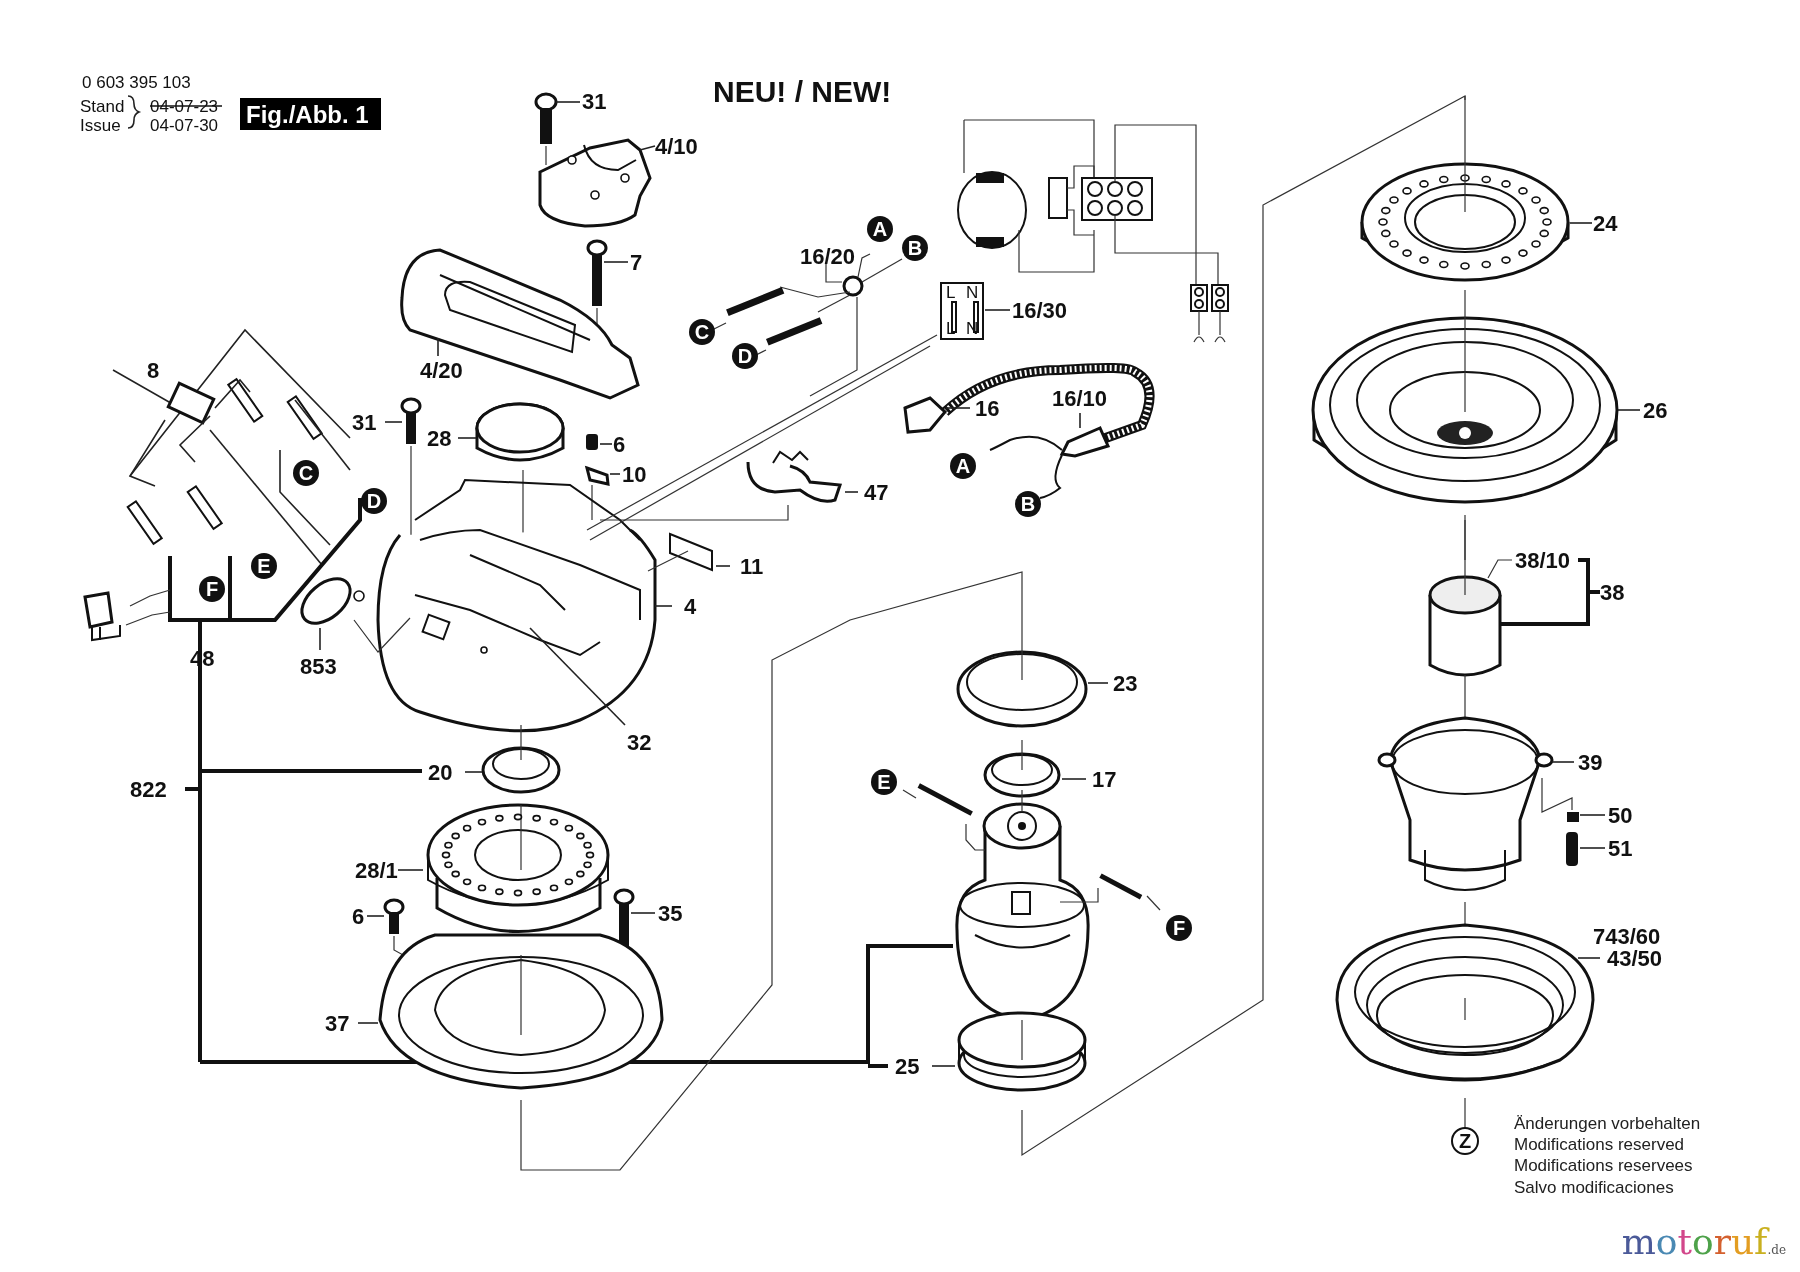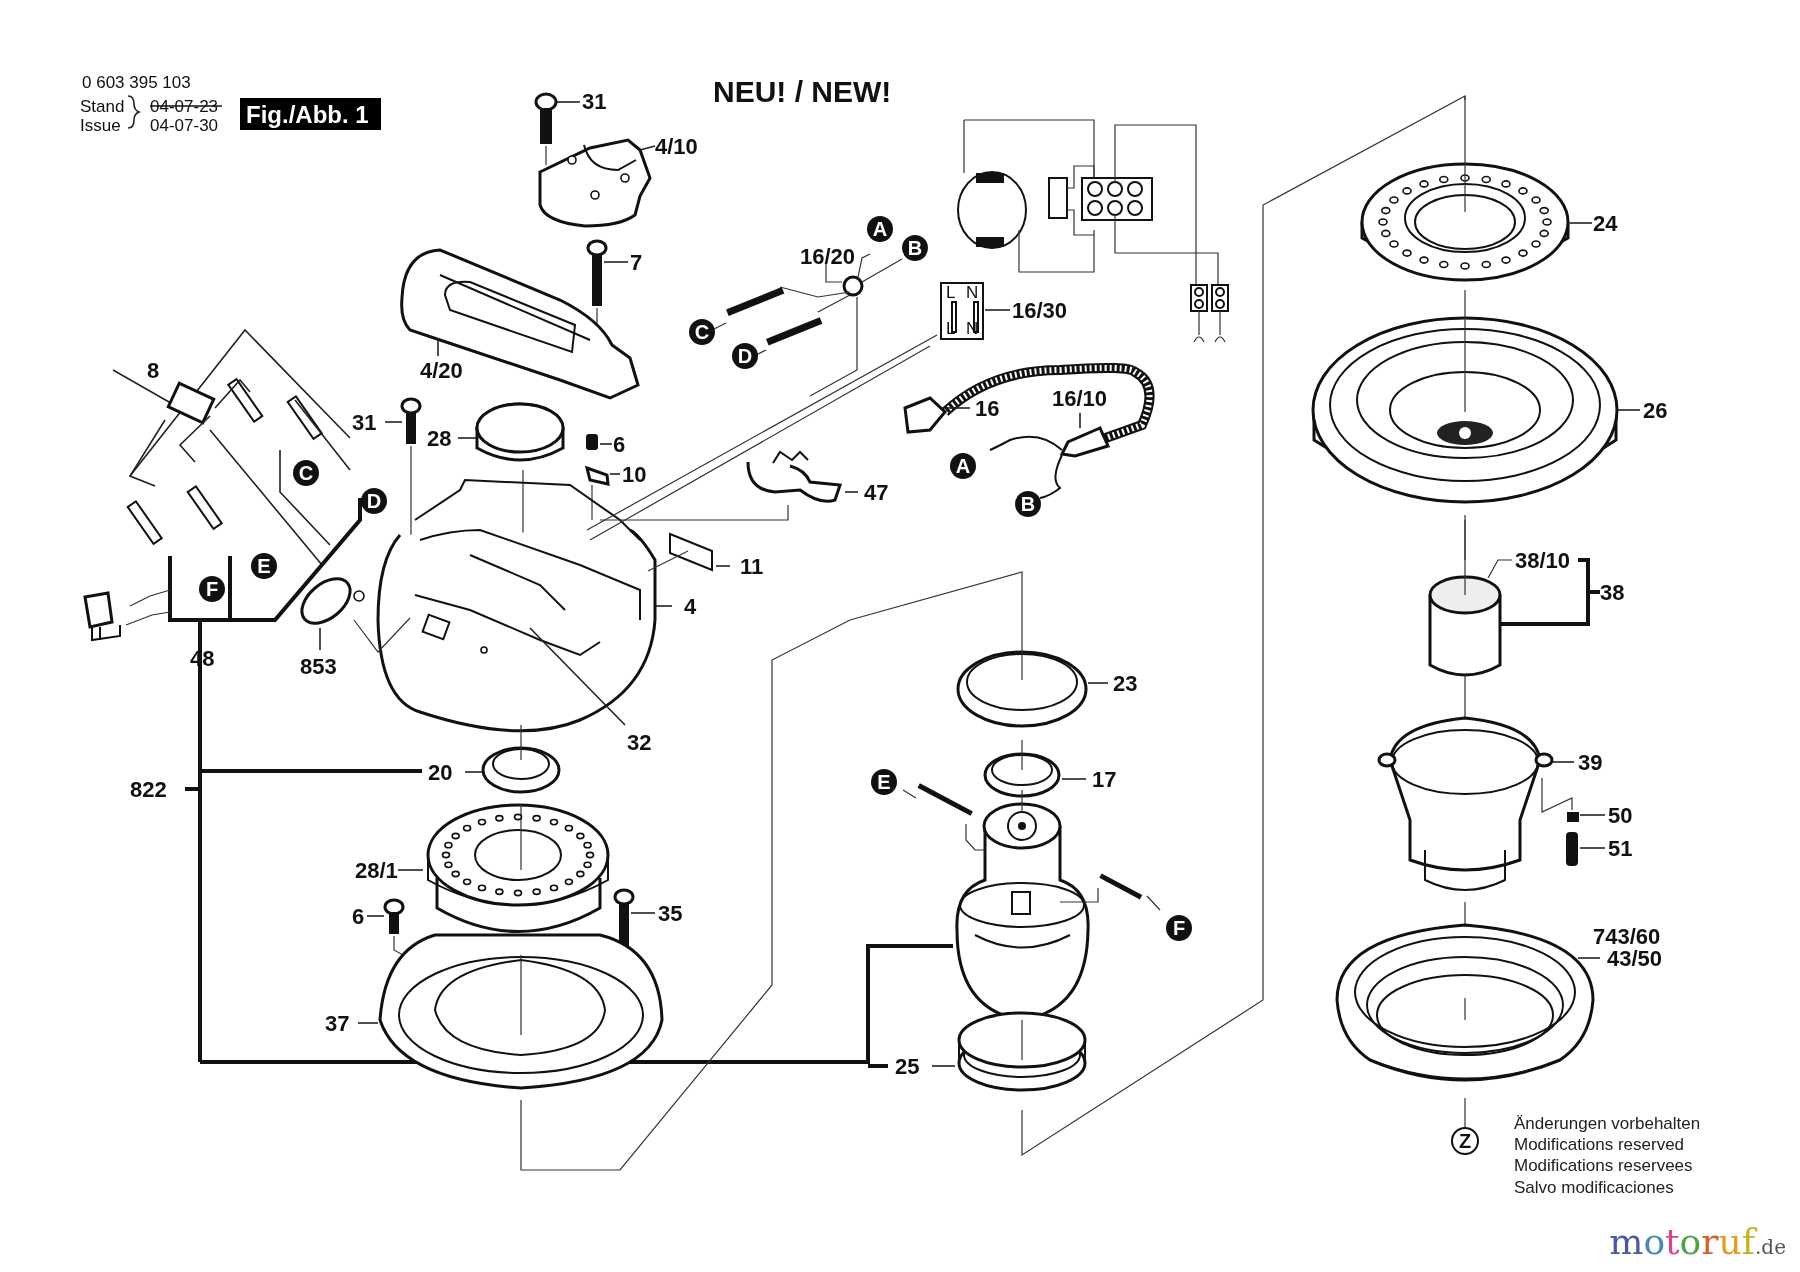--- a/index.html
+++ b/index.html
@@ -15,21 +15,21 @@
   .thick { stroke: #111; stroke-width: 4; fill: none; }
   .part { stroke: #111; stroke-width: 3; fill: #fff; }
   .part2 { stroke: #111; stroke-width: 2; fill: none; }
   .dot { fill: #fff; stroke: #111; stroke-width: 1.6; }
   .circ { fill: #111; }
   .circ-text { font-family: "Liberation Sans", sans-serif; font-size: 20px; font-weight: bold; fill: #fff; text-anchor: middle; dominant-baseline: central; }
   .zcirc { fill: #fff; stroke: #111; stroke-width: 2; }
   .z-text { font-family: "Liberation Sans", sans-serif; font-size: 20px; font-weight: bold; fill: #111; text-anchor: middle; dominant-baseline: central; }
   .logo { position: absolute; right: 14px; bottom: 10px; font-family: "DejaVu Serif", serif; font-size: 36px; letter-spacing: 0px; }
   .logo span { display: inline-block; }
-  .logo .suffix { font-size: 20px; color: #555; }
+  .logo .suffix { font-size: 12px; color: #555; }
 </style>
 </head>
 <body>
 
 <svg id="diagram" viewBox="0 0 1800 1272" xmlns="http://www.w3.org/2000/svg">
 
   <g>
     <text class="hdr" x="82" y="88">0 603 395 103</text>
     <text class="hdr" x="80" y="112">Stand</text>
     <text class="hdr" x="80" y="131">Issue</text>

